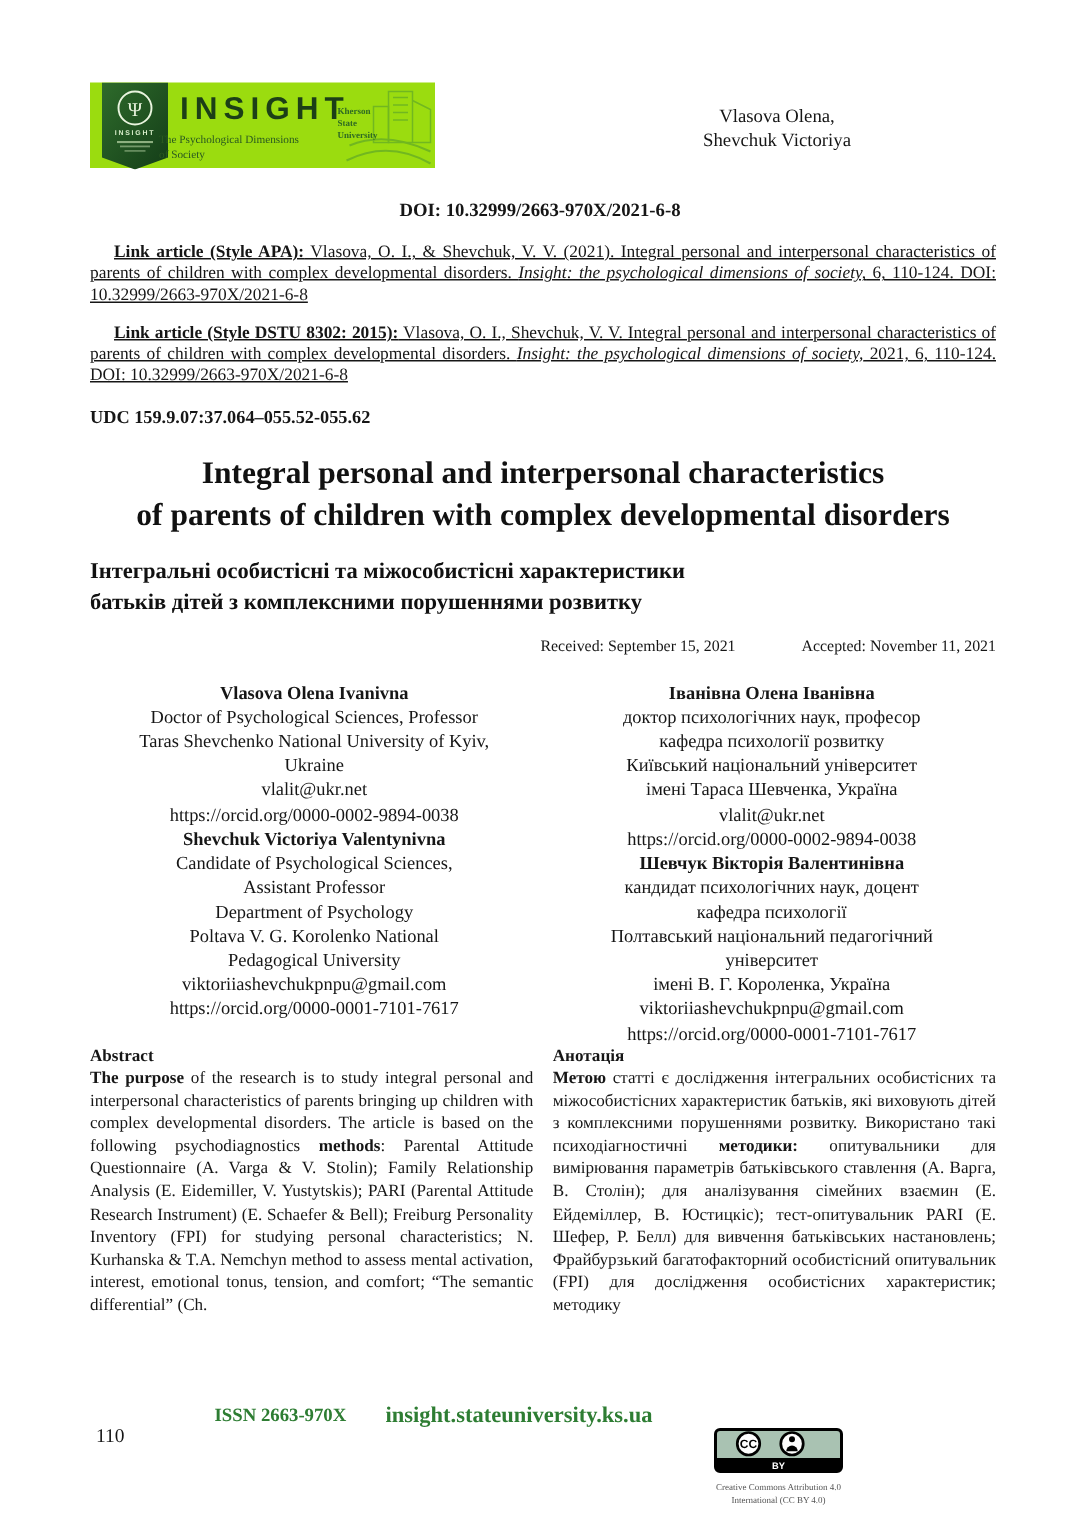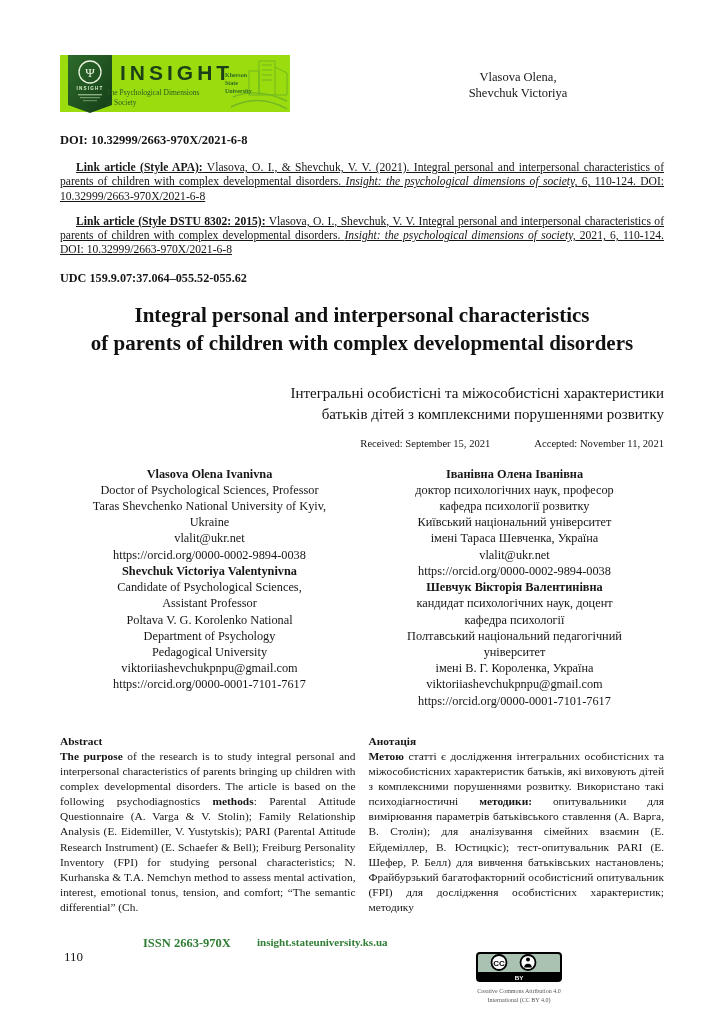--- a/index.html
+++ b/index.html
@@ -12,48 +12,48 @@
   .header-row { display:flex; justify-content:space-between; align-items:flex-start; }
   .banner { position:relative; width:230px; height:57px; background:#9bdc0f; flex:0 0 auto; }
   .banner .ribbon { position:absolute; left:8px; top:0; width:44px; height:58px; }
   .brand-word { position:absolute; left:60px; top:6px; font-family:"Liberation Sans","DejaVu Sans",sans-serif;
                 font-weight:bold; font-size:21px; letter-spacing:4px; color:#1c3f17; }
   .brand-tagline { position:absolute; left:46px; top:33px; font-size:7.5px; line-height:1.3; color:#2b5a20; }
   .ksu { position:absolute; right:5px; top:16px; width:60px; text-align:left; }
   .ksu-building { position:absolute; right:-4px; top:-14px; opacity:.55; }
   .ksu-text { position:relative; font-size:6px; line-height:1.35; font-weight:bold; color:#2f6a24; }
   .header-authors { width:292px; margin-top:14px; text-align:center; font-weight:normal; font-size:12.5px; line-height:1.3; }
-  .doi-line { margin-top:21px; text-align:left; font-weight:bold; font-size:12.5px; padding-right:4px; }
+  .doi-line { margin-top:21px; text-align:center; font-weight:bold; font-size:12.5px; padding-right:4px; }
 
   
   .refs { margin-top:13px; }
   .ref { font-size:11.6px; line-height:1.23; text-align:justify; text-indent:16px; margin-bottom:11px;text-decoration:underline; }
   .udc { margin-top:13px; font-weight:bold; font-size:12.2px; }
 
   
   .title-en { margin-top:15px; text-align:center; font-weight:bold; font-size:21px; line-height:1.35; color:#111; }
-  .title-uk { margin-top:26px; text-align:right; font-weight:normal; font-size:15px; line-height:1.38; color:#111; }
+  .title-uk { margin-top:14px; text-align:left; font-weight:bold; font-size:15px; line-height:1.38; color:#111; }
   .dates { margin-top:13px; display:flex; justify-content:flex-end; gap:44px; font-size:10.6px; }
 
   
   .authors-cols { margin-top:17px; display:flex; gap:6px; }
   .authors-cols .col { flex:1; text-align:center; font-size:12.3px; line-height:1.32; }
 
   
-  .abstract-cols { margin-top:25px; display:flex; gap:13px; }
+  .abstract-cols { display:flex; gap:13px; }
   .abstract-cols .col { flex:1; }
   .abs-head { font-weight:bold; font-size:11.4px; line-height:1.32; }
   .abs-text { font-size:11.4px; line-height:1.325; text-align:justify; }
 
   .b { font-weight:bold; }
   .i { font-style:italic; }
 
   
   .footer-issn { position:absolute; left:143px; top:936px; font-weight:bold; font-size:12.5px; color:#2e7d33; }
-  .footer-site { position:absolute; left:257px; top:936px; font-weight:bold; font-size:11px; color:#2e7d33; }
+  .footer-site { position:absolute; left:257px; top:936px; font-weight:bold; font-size:15px; color:#2e7d33; }
   .cc-badge { position:absolute; left:474px; top:916px; width:90px; text-align:center;margin-top:36px; }
   .cc-caption { margin-top:1px; font-size:6px; line-height:1.5; color:#555; }
   .page-number { position:absolute; left:64px; top:949px; font-size:13px; }
 </style>
 </head>
 <body>
 
 <div class="page">
   <div class="content">
 
@@ -133,22 +133,22 @@
       <div class="col">
           <div class="b">Vlasova Olena Ivanivna</div>
           <div>Doctor of Psychological Sciences, Professor</div>
           <div>Taras Shevchenko National University of Kyiv,</div>
           <div>Ukraine</div>
           <div>vlalit@ukr.net</div>
           <div>https://orcid.org/0000-0002-9894-0038</div>
           <div class="b">Shevchuk Victoriya Valentynivna</div>
           <div>Candidate of Psychological Sciences,</div>
           <div>Assistant Professor</div>
+          <div>Department of Psychology</div>
           <div>Poltava V. G. Korolenko National</div>
-          <div>Department of Psychology</div>
           <div>Pedagogical University</div>
           <div>viktoriiashevchukpnpu@gmail.com</div>
           <div>https://orcid.org/0000-0001-7101-7617</div>
         </div>
       <div class="col">
           <div class="b">Іванівна Олена Іванівна</div>
           <div>доктор психологічних наук, професор</div>
           <div>кафедра психології розвитку</div>
           <div>Київський національний університет</div>
           <div>імені Тараса Шевченка, Україна</div>

